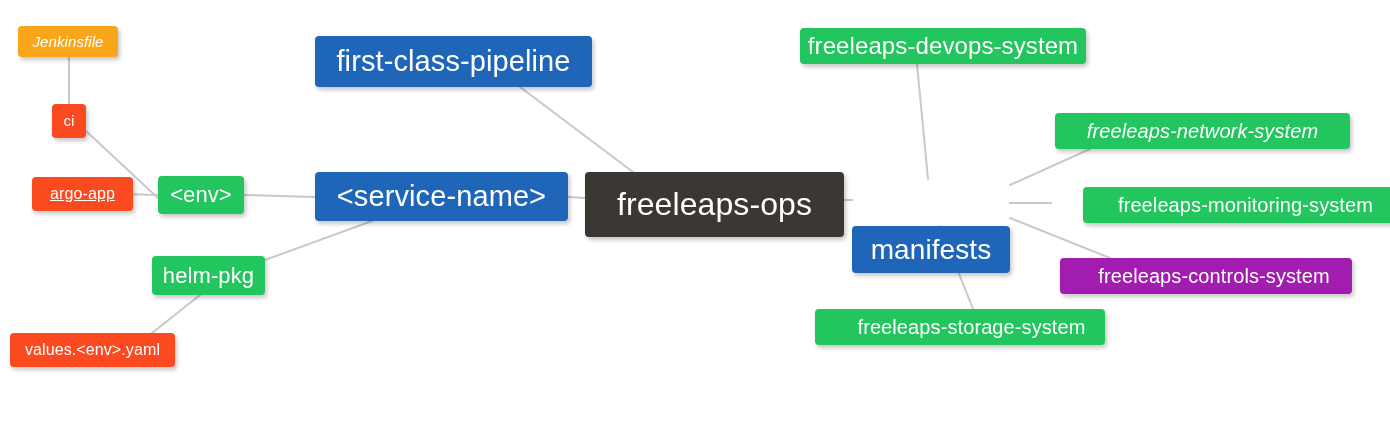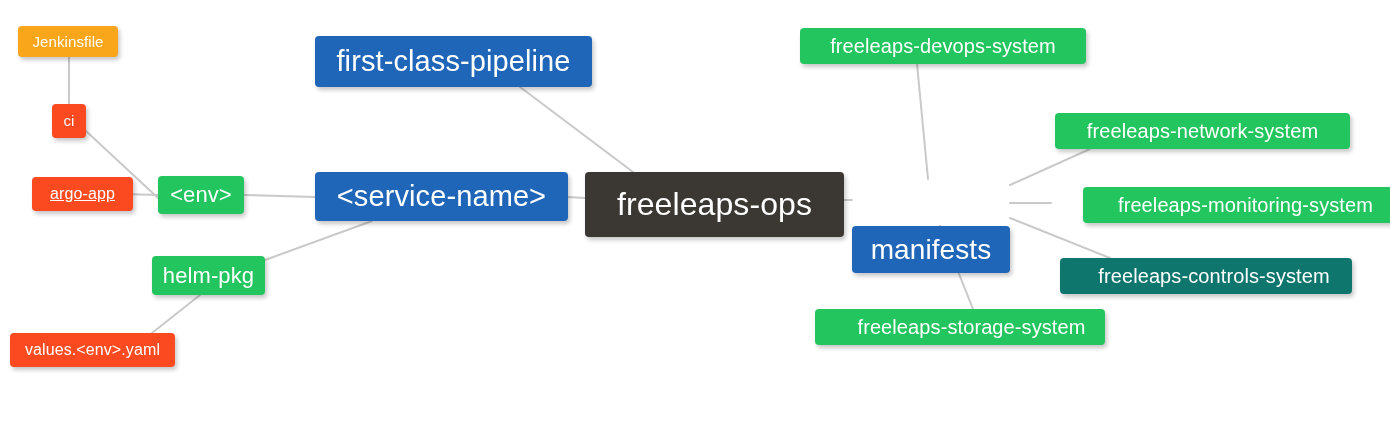--- a/index.html
+++ b/index.html
@@ -59,21 +59,21 @@
       <line x1="568" y1="197" x2="585" y2="198" stroke="#c9c9c9" stroke-width="2" stroke-linecap="round"></line>
       <line x1="520" y1="87" x2="633" y2="172" stroke="#c9c9c9" stroke-width="2" stroke-linecap="round"></line>
       <line x1="844" y1="200" x2="852" y2="200" stroke="#c9c9c9" stroke-width="2" stroke-linecap="round"></line>
       <line x1="928" y1="179" x2="917" y2="64" stroke="#c9c9c9" stroke-width="2" stroke-linecap="round"></line>
       <line x1="1010" y1="185" x2="1090" y2="149" stroke="#c9c9c9" stroke-width="2" stroke-linecap="round"></line>
       <line x1="1010" y1="203" x2="1051" y2="203" stroke="#c9c9c9" stroke-width="2" stroke-linecap="round"></line>
       <line x1="1010" y1="218" x2="1110" y2="258" stroke="#c9c9c9" stroke-width="2" stroke-linecap="round"></line>
       <line x1="940" y1="226" x2="973" y2="309" stroke="#c9c9c9" stroke-width="2" stroke-linecap="round"></line>
     </svg>
   <div id="node-layer">
-      <div class="node" style="left: 18px; top: 26px; width: 100px; height: 31px; background: rgb(250, 166, 26); font-size: 15px;">
+      <div class="node" style="left: 18px; top: 26px; width: 100px; height: 31px; background: rgb(250, 166, 26); font-size: 15px; font-style: italic;">
         <span class="node-label">Jenkinsfile</span>
       </div>
       <div class="node" style="left: 52px; top: 104px; width: 34px; height: 34px; background: rgb(251, 74, 31); font-size: 15px;">
         <span class="node-label">ci</span>
       </div>
       <div class="node" style="left: 32px; top: 177px; width: 101px; height: 34px; background: rgb(251, 74, 31); font-size: 16px; text-decoration: underline;">
         <span class="node-label">argo-app</span>
       </div>
       <div class="node" style="left: 158px; top: 176px; width: 86px; height: 38px; background: rgb(34, 197, 94); font-size: 22px;">
         <span class="node-label">&lt;env&gt;</span>
@@ -89,29 +89,29 @@
       </div>
       <div class="node" style="left: 315px; top: 36px; width: 277px; height: 51px; background: rgb(31, 101, 184); font-size: 29px;">
         <span class="node-label">first-class-pipeline</span>
       </div>
       <div class="node" style="left: 585px; top: 172px; width: 259px; height: 65px; background: rgb(59, 55, 51); font-size: 32px; align-items: center;">
         <span class="node-label">freeleaps-ops</span>
       </div>
       <div class="node" style="left: 852px; top: 179px; width: 158px; height: 47px; background: rgb(31, 101, 184); font-size: 28px; margin-top: 47px;">
         <span class="node-label">manifests</span>
       </div>
-      <div class="node" style="left: 800px; top: 28px; width: 286px; height: 36px; background: rgb(34, 197, 94); font-size: 20px;">
+      <div class="node" style="left: 800px; top: 28px; width: 286px; height: 36px; background: rgb(34, 197, 94); font-size: 24px;">
         <span class="node-label">freeleaps-devops-system</span>
       </div>
-      <div class="node" style="left: 1055px; top: 113px; width: 295px; height: 36px; background: rgb(34, 197, 94); font-size: 20px;">
+      <div class="node" style="left: 1055px; top: 113px; width: 295px; height: 36px; background: rgb(34, 197, 94); font-size: 20px; font-style: italic;">
         <span class="node-label">freeleaps-network-system</span>
       </div>
       <div class="node" style="left: 1051px; top: 187px; width: 325px; height: 36px; background: rgb(34, 197, 94); font-size: 20px; margin-left: 32px;">
         <span class="node-label">freeleaps-monitoring-system</span>
       </div>
-      <div class="node" style="left: 1060px; top: 258px; width: 292px; height: 36px; background: #0f766e; font-size: 20px; padding-left: 16px;">
+      <div class="node" style="left: 1060px; top: 258px; width: 292px; height: 36px; background: #a21caf; font-size: 20px; padding-left: 16px;">
         <span class="node-label">freeleaps-controls-system</span>
       </div>
       <div class="node" style="left: 815px; top: 309px; width: 290px; height: 36px; background: rgb(34, 197, 94); font-size: 20px; padding-left: 23px;">
         <span class="node-label">freeleaps-storage-system</span>
       </div>
     </div>
 </div>
 
 </body></html>

